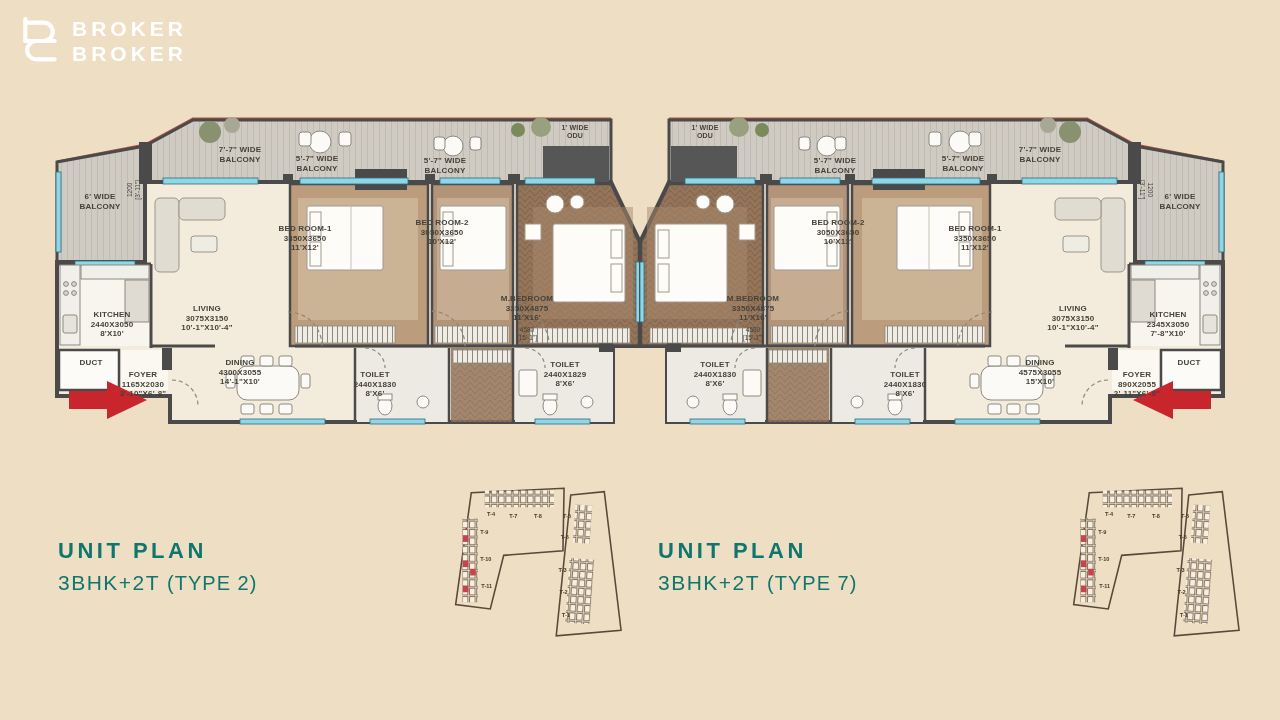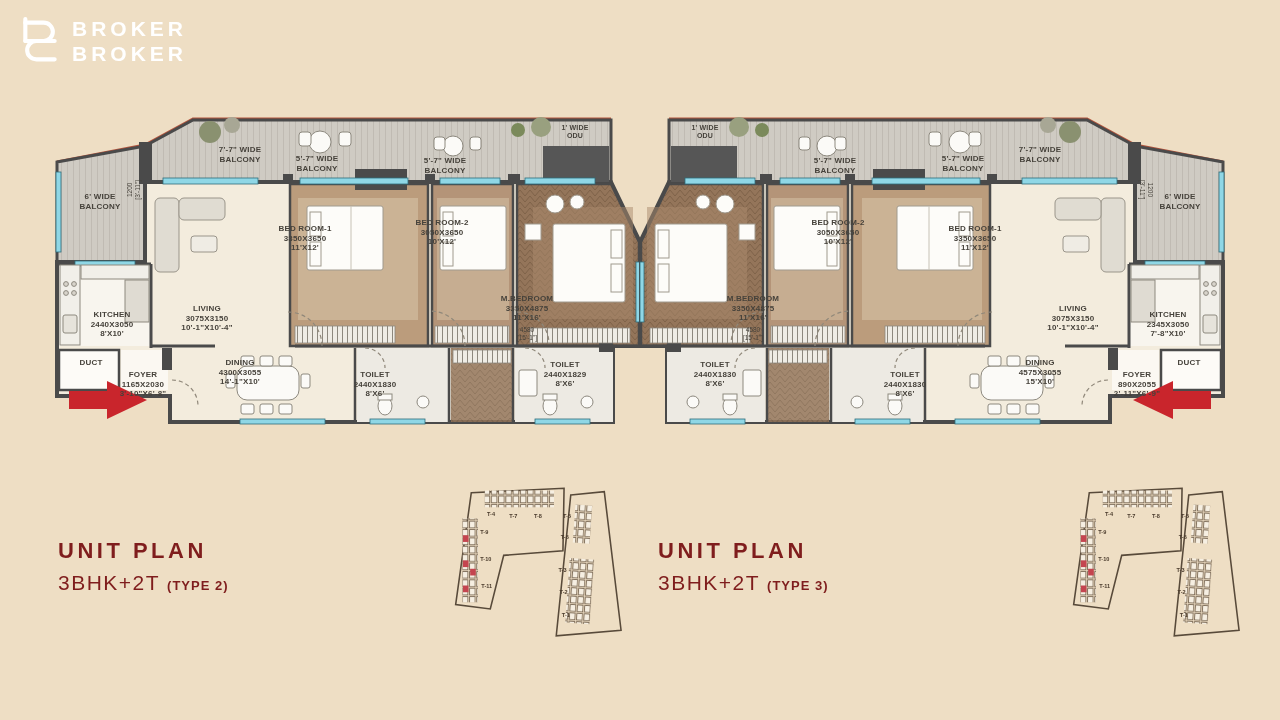--- a/index.html
+++ b/index.html
@@ -15,24 +15,24 @@
   .plan svg.fp{width:590px;height:345px;display:block}
   .plan.mirror svg.fp{transform:scaleX(-1)}
   .rl{position:absolute;text-align:center;white-space:pre-line;font-size:8px;line-height:1.2;
       color:#46423b;letter-spacing:.2px;font-weight:600}
   .rl-sm{font-size:6.5px;font-weight:500;letter-spacing:0}
   .rl-xs{font-size:7px}
   .rot-l{transform:rotate(-90deg)}
   .rot-r{transform:rotate(90deg)}
 
   
-  .unit-block{position:absolute;color:#7f1d1d}
+  .unit-block{position:absolute;color:#0f766e}
   .unit-title{font-size:22px;font-weight:700;letter-spacing:3.5px}
   .unit-sub{font-size:21px;font-weight:500;letter-spacing:1.5px;margin-top:7px}
-  .unit-sub .type{font-size:13px;letter-spacing:1px;font-weight:700}
+  .unit-sub .type{font-size:20px;letter-spacing:1px;font-weight:400}
 
   
   .keyplan{position:absolute}
   .keyplan text{font-size:5px;font-weight:700;fill:#4a3b2c}
 </style>
 </head>
 <body>
 
 <div class="canvas">
 
@@ -302,21 +302,21 @@
     <div class="unit-title">UNIT PLAN</div>
     <div class="unit-sub">
       <span>3BHK+2T</span>
       <span class="type">(TYPE 2)</span>
     </div>
   </div>
   <div class="unit-block" style="left:658px;top:538px">
     <div class="unit-title">UNIT PLAN</div>
     <div class="unit-sub">
       <span>3BHK+2T</span>
-      <span class="type">(TYPE 3)</span>
+      <span class="type">(TYPE 7)</span>
     </div>
   </div>
 
   <svg class="keyplan" style="left:440px;top:487px" width="190" height="168" viewBox="0 0 170 150">
     <use href="#siteplan"></use>
     <text x="42" y="26">T-4</text>
     <text x="62" y="28">T-7</text>
     <text x="84" y="28">T-8</text>
     <text x="36" y="42">T-9</text>
     <text x="36" y="66">T-10</text>

